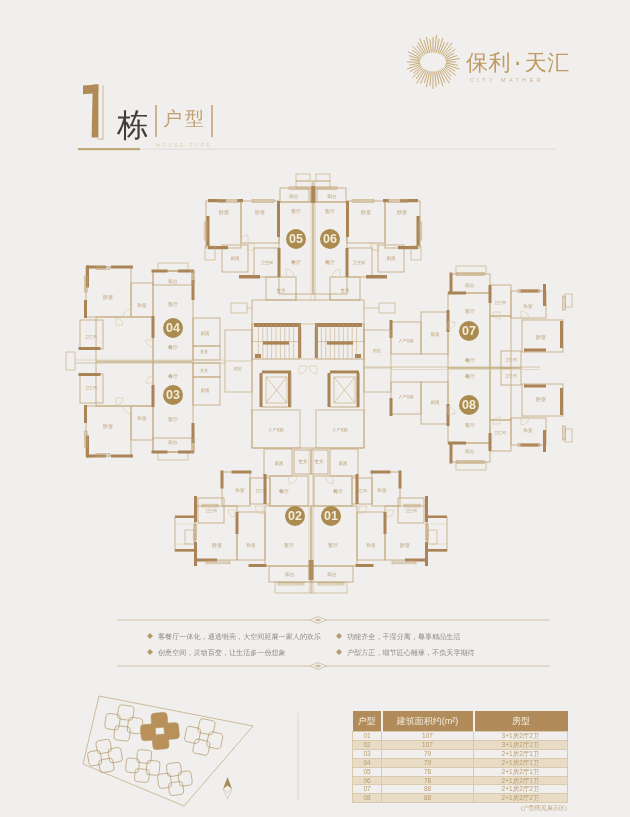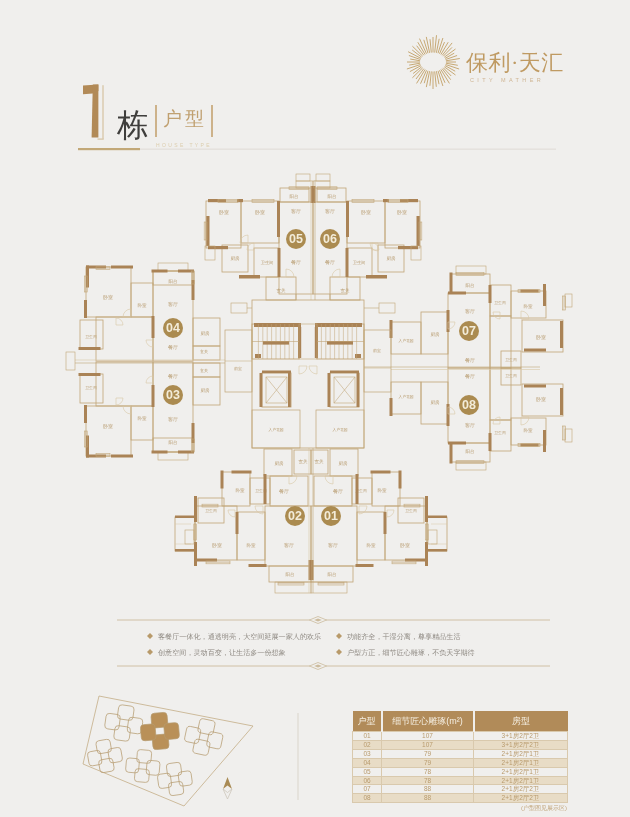--- a/index.html
+++ b/index.html
@@ -83,21 +83,21 @@
   <g>
     <rect x="155" y="105" width="2" height="32" fill="#cdb28a"></rect>
     <rect x="211" y="105" width="2" height="32" fill="#cdb28a"></rect>
   </g>
 
   <g>
         <text x="184" y="147" font-size="5" letter-spacing="2.4" fill="#dccdae" text-anchor="middle" font-family="Liberation Sans, sans-serif">HOUSE TYPE</text>
       </g>
 </svg>
 
-<div class="abs" style="left:466px;top:48px;font-size:22px;color:#bf9a62;font-family:Liberation Serif, serif;letter-spacing:0.5px;">保利·天汇</div>
+<div class="abs" style="left:466px;top:48px;font-size:22px;color:#bf9a62;font-family:Liberation Mono, monospace;letter-spacing:0.5px;">保利·天汇</div>
 
 <div class="abs" style="left:470px;top:77px;font-size:5.5px;color:#cfb593;letter-spacing:3.4px;">CITY MATHER</div>
 
 <svg class="abs" style="left:0;top:0;" width="630" height="817" viewBox="0 0 630 817">
 
 <g>
 <rect x="313.0" y="202.0" width="34.0" height="92.0" fill="none" stroke="#c1a577" stroke-width="0.8"></rect>
 <text x="330.0" y="213.0" font-size="5.0" fill="#b6996b" text-anchor="middle" font-family="Liberation Sans, sans-serif">客厅</text>
 <text x="330.0" y="264.0" font-size="5.0" fill="#b6996b" text-anchor="middle" font-family="Liberation Sans, sans-serif">餐厅</text>
 </g>
@@ -999,21 +999,21 @@
 <div class="abs" style="left:352px;top:711px;width:215px;">
   <table style="border-collapse:collapse;width:215px;table-layout:fixed;">
     <colgroup>
           <col style="width:29px">
           <col style="width:92px">
           <col style="width:94px">
         </colgroup>
     <thead>
           <tr>
       <th style="background:#b18b59;color:#f5efe2;font-weight:normal;font-size:9px;height:18px;border-right:2px solid #f0efed;">户型</th>
-      <th style="background:#b18b59;color:#f5efe2;font-weight:normal;font-size:9px;border-right:2px solid #f0efed;">细节匠心雕琢(m²)</th>
+      <th style="background:#b18b59;color:#f5efe2;font-weight:normal;font-size:9px;border-right:2px solid #f0efed;">建筑面积约(m²)</th>
       <th style="background:#b18b59;color:#f5efe2;font-weight:normal;font-size:9px;margin-left:21px;">房型</th>
     </tr>
         </thead>
     <tbody style="font-size:7px;color:#b89a6c;text-align:center;">
 <tr>
             <td>01</td>
             <td>107</td>
             <td>3+1房2厅2卫</td>
           </tr>
 <tr class="alt">

